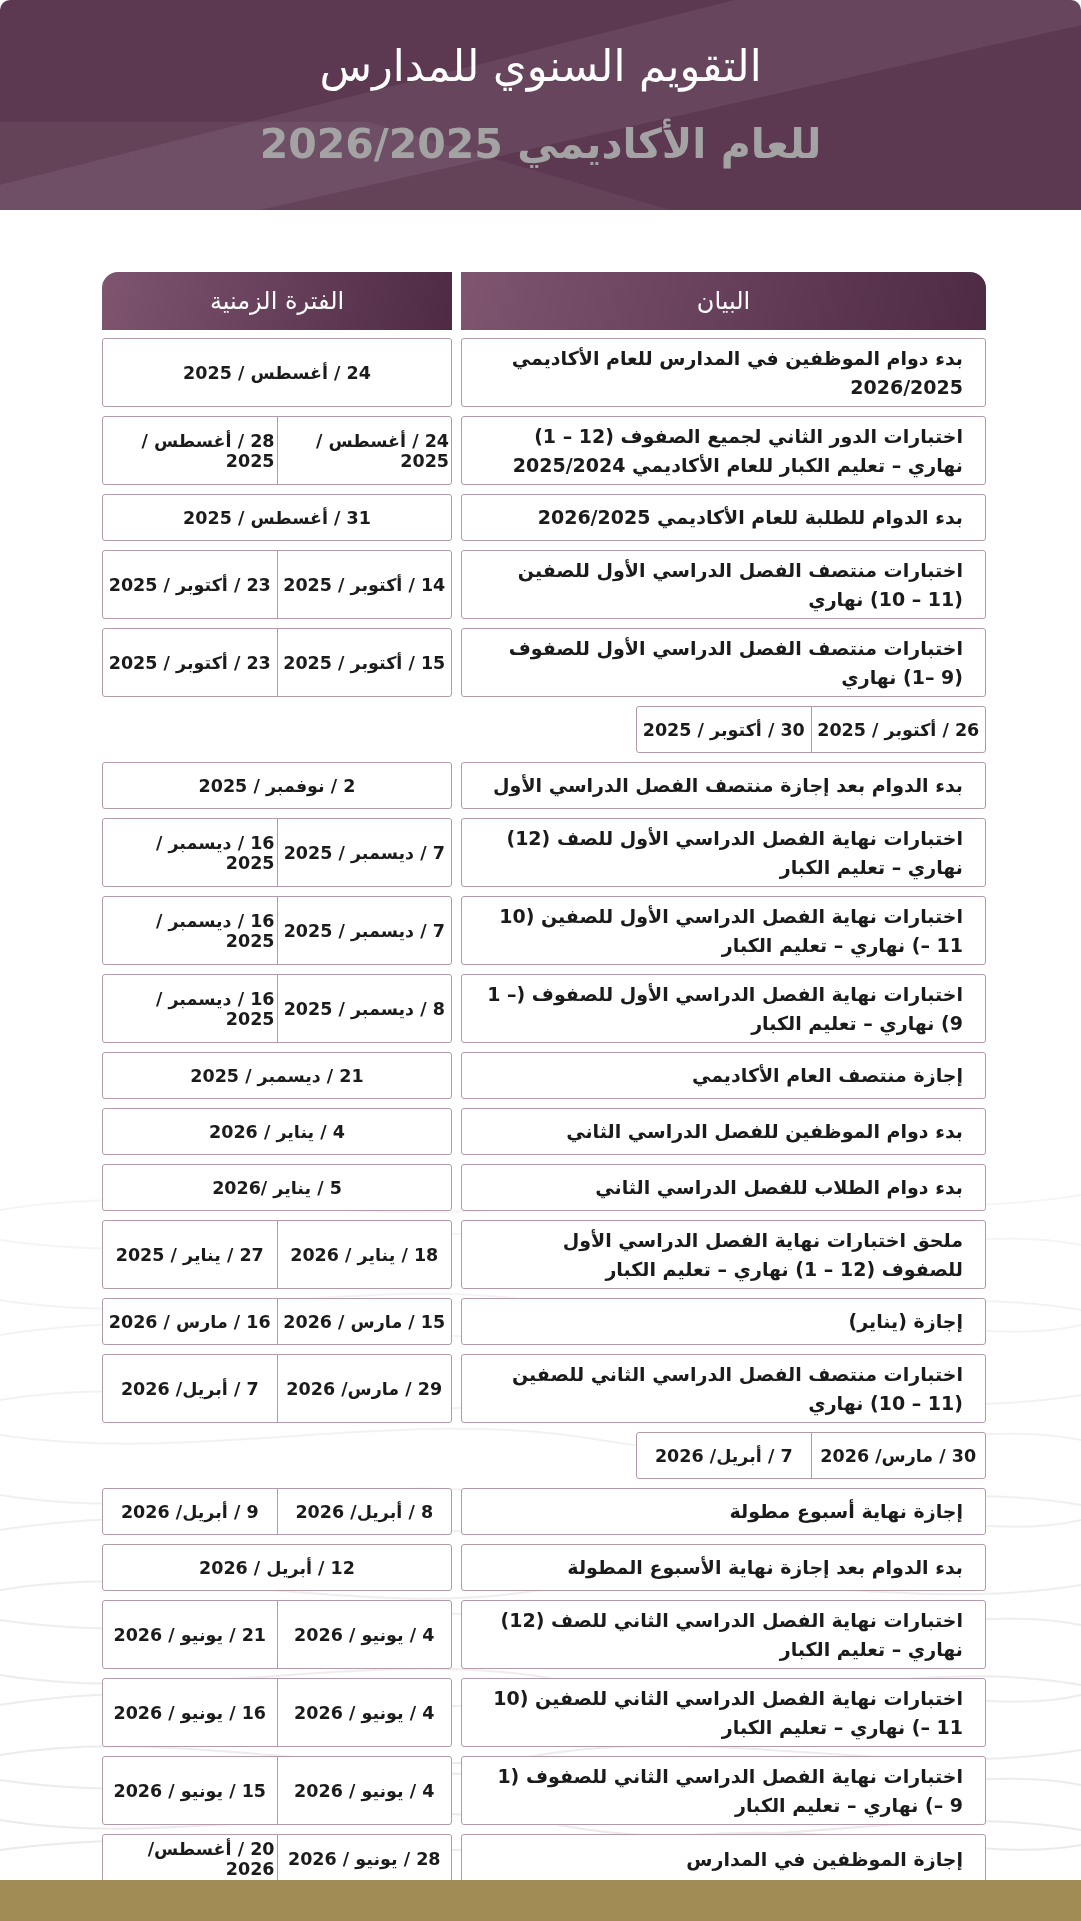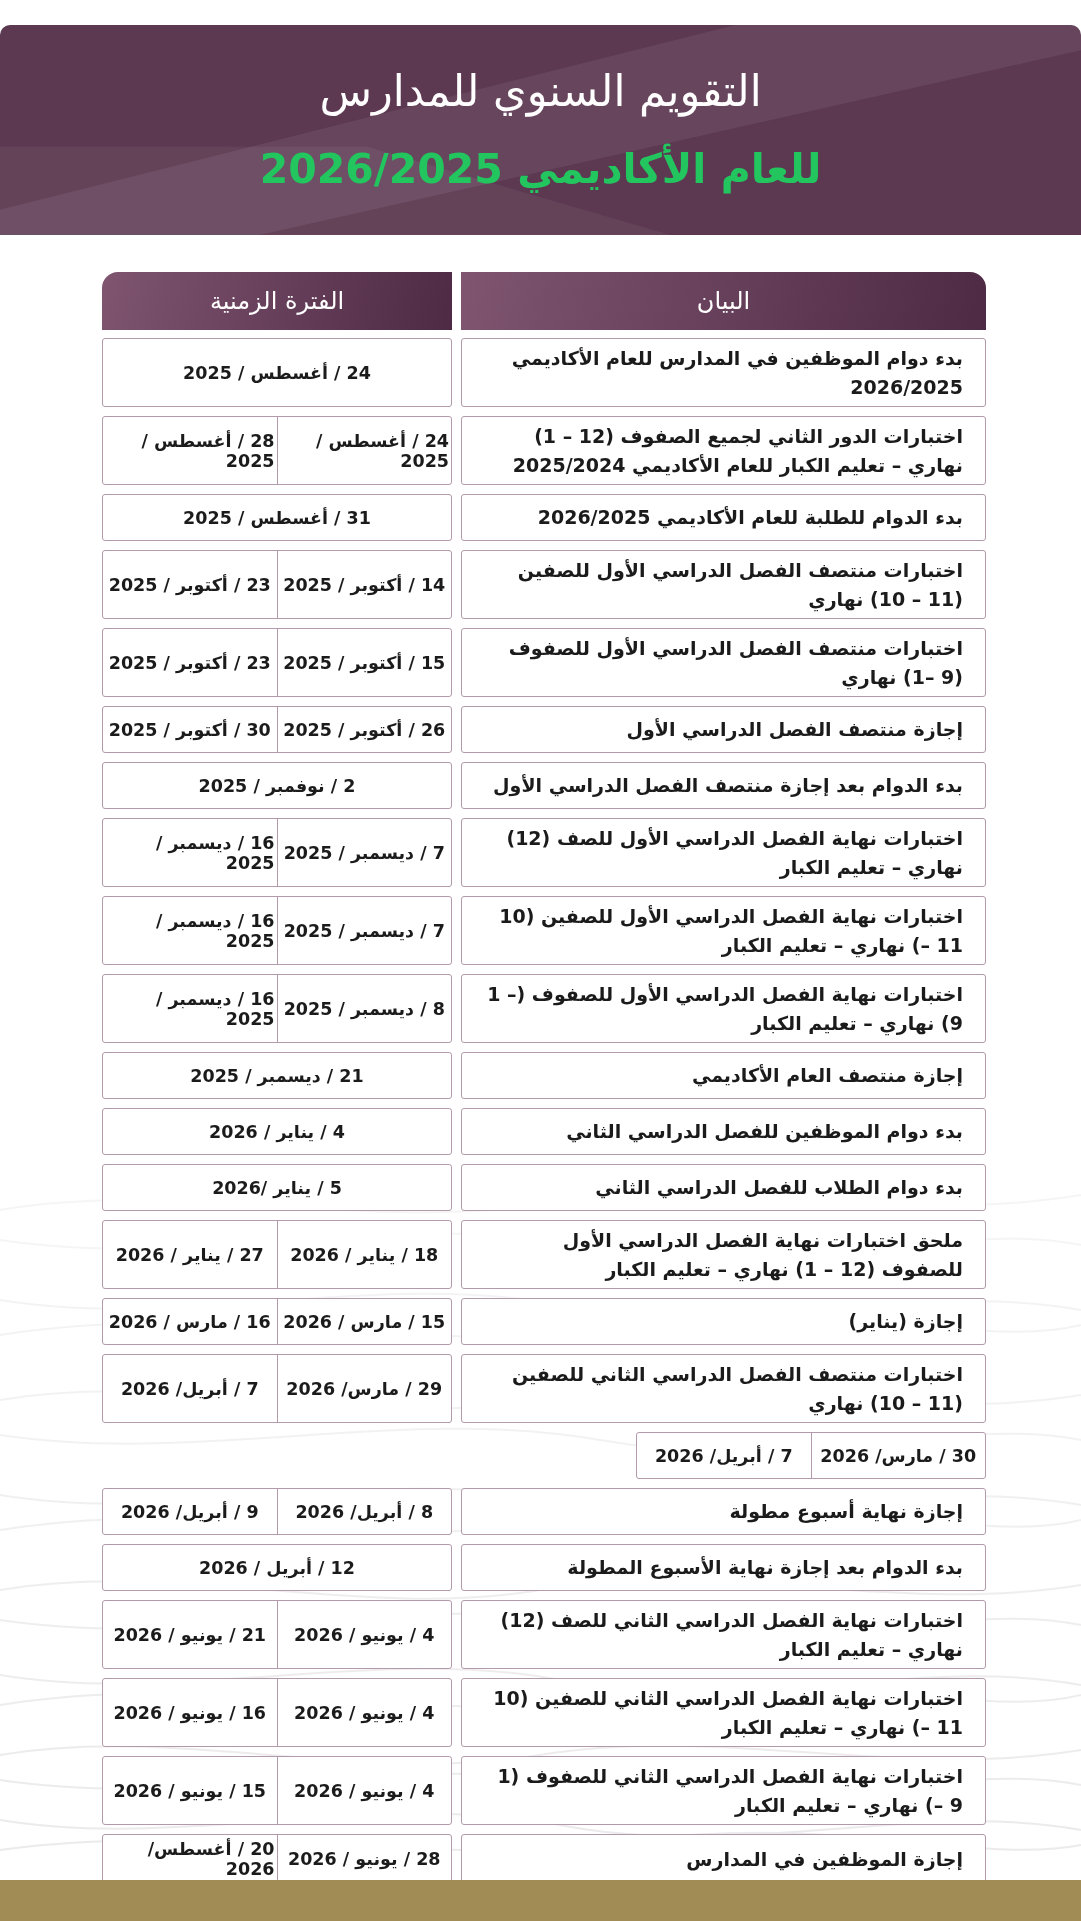--- a/index.html
+++ b/index.html
@@ -10,38 +10,38 @@
     font-family:"DejaVu Sans", sans-serif;
     direction:rtl;
   }
   
   .banner{
     position:absolute; top:0; left:0; width:1081px; height:210px;
     background:var(--banner-bg,#5c3951);
     border-radius:10px 10px 0 0;
     overflow:hidden;
     display:flex; flex-direction:column; align-items:center; justify-content:center;
-    gap:31px; z-index:3;margin-top:25px;
+    gap:31px; z-index:3;
   }
   .banner .shape1{
     position:absolute; inset:0;
     background:rgba(255,255,255,0.07);
     clip-path:polygon(0% 100%, 0% 88%, 68% 0%, 100% 0%, 100% 12%, 24% 100%);
   }
   .banner .shape2{
     position:absolute; inset:0;
     background:rgba(255,255,255,0.05);
     clip-path:polygon(0% 100%, 0% 58%, 34% 58%, 62% 100%);
   }
   .banner-title-1{
     color:#fff; font-size:43px; font-weight:500; letter-spacing:0;
     position:relative; z-index:2; line-height:1.1;
   }
   .banner-title-2{
-    color:#22c55e; font-size:41px; font-weight:bold;
+    color:#a3a3a3; font-size:41px; font-weight:bold;
     position:relative; z-index:2; line-height:1.1;
   }
   
   .waves{
     position:absolute; left:0; bottom:41px; width:1081px; height:730px;
     z-index:0; pointer-events:none;
   }
   
   .calendar{
     position:absolute; top:272px; right:95px; width:884px; z-index:2;
@@ -157,21 +157,20 @@
         </div>
       </div>
       <div class="row">
         <div class="cell desc">اختبارات منتصف الفصل الدراسي الأول للصفوف (⁦1– 9⁩) نهاري</div>
         <div class="cell dates split">
           <div class="date">15 / أكتوبر / 2025</div>
           <div class="date">23  / أكتوبر / 2025</div>
         </div>
       </div>
       <div class="row">
-        <div class="cell desc">إجازة منتصف الفصل الدراسي الأول</div>
         <div class="cell dates split">
           <div class="date">26 / أكتوبر / 2025</div>
           <div class="date">30 / أكتوبر / 2025</div>
         </div>
       </div>
       <div class="row">
         <div class="cell desc">بدء الدوام بعد إجازة منتصف الفصل الدراسي الأول</div>
         <div class="cell dates">
           <div class="date">2 / نوفمبر / 2025</div>
         </div>
@@ -212,21 +211,21 @@
       <div class="row">
         <div class="cell desc">بدء دوام الطلاب للفصل الدراسي الثاني</div>
         <div class="cell dates">
           <div class="date">5 / يناير /2026</div>
         </div>
       </div>
       <div class="row">
         <div class="cell desc">ملحق اختبارات نهاية الفصل الدراسي الأول للصفوف (⁦1 – 12⁩) نهاري – تعليم الكبار</div>
         <div class="cell dates split">
           <div class="date">18 /  يناير / 2026</div>
-          <div class="date">27 / يناير / 2026</div>
+          <div class="date">27 / يناير / 2025</div>
         </div>
       </div>
       <div class="row">
         <div class="cell desc">إجازة (يناير)</div>
         <div class="cell dates split">
           <div class="date">15 / مارس / 2026</div>
           <div class="date">16 / مارس / 2026</div>
         </div>
       </div>
       <div class="row">

